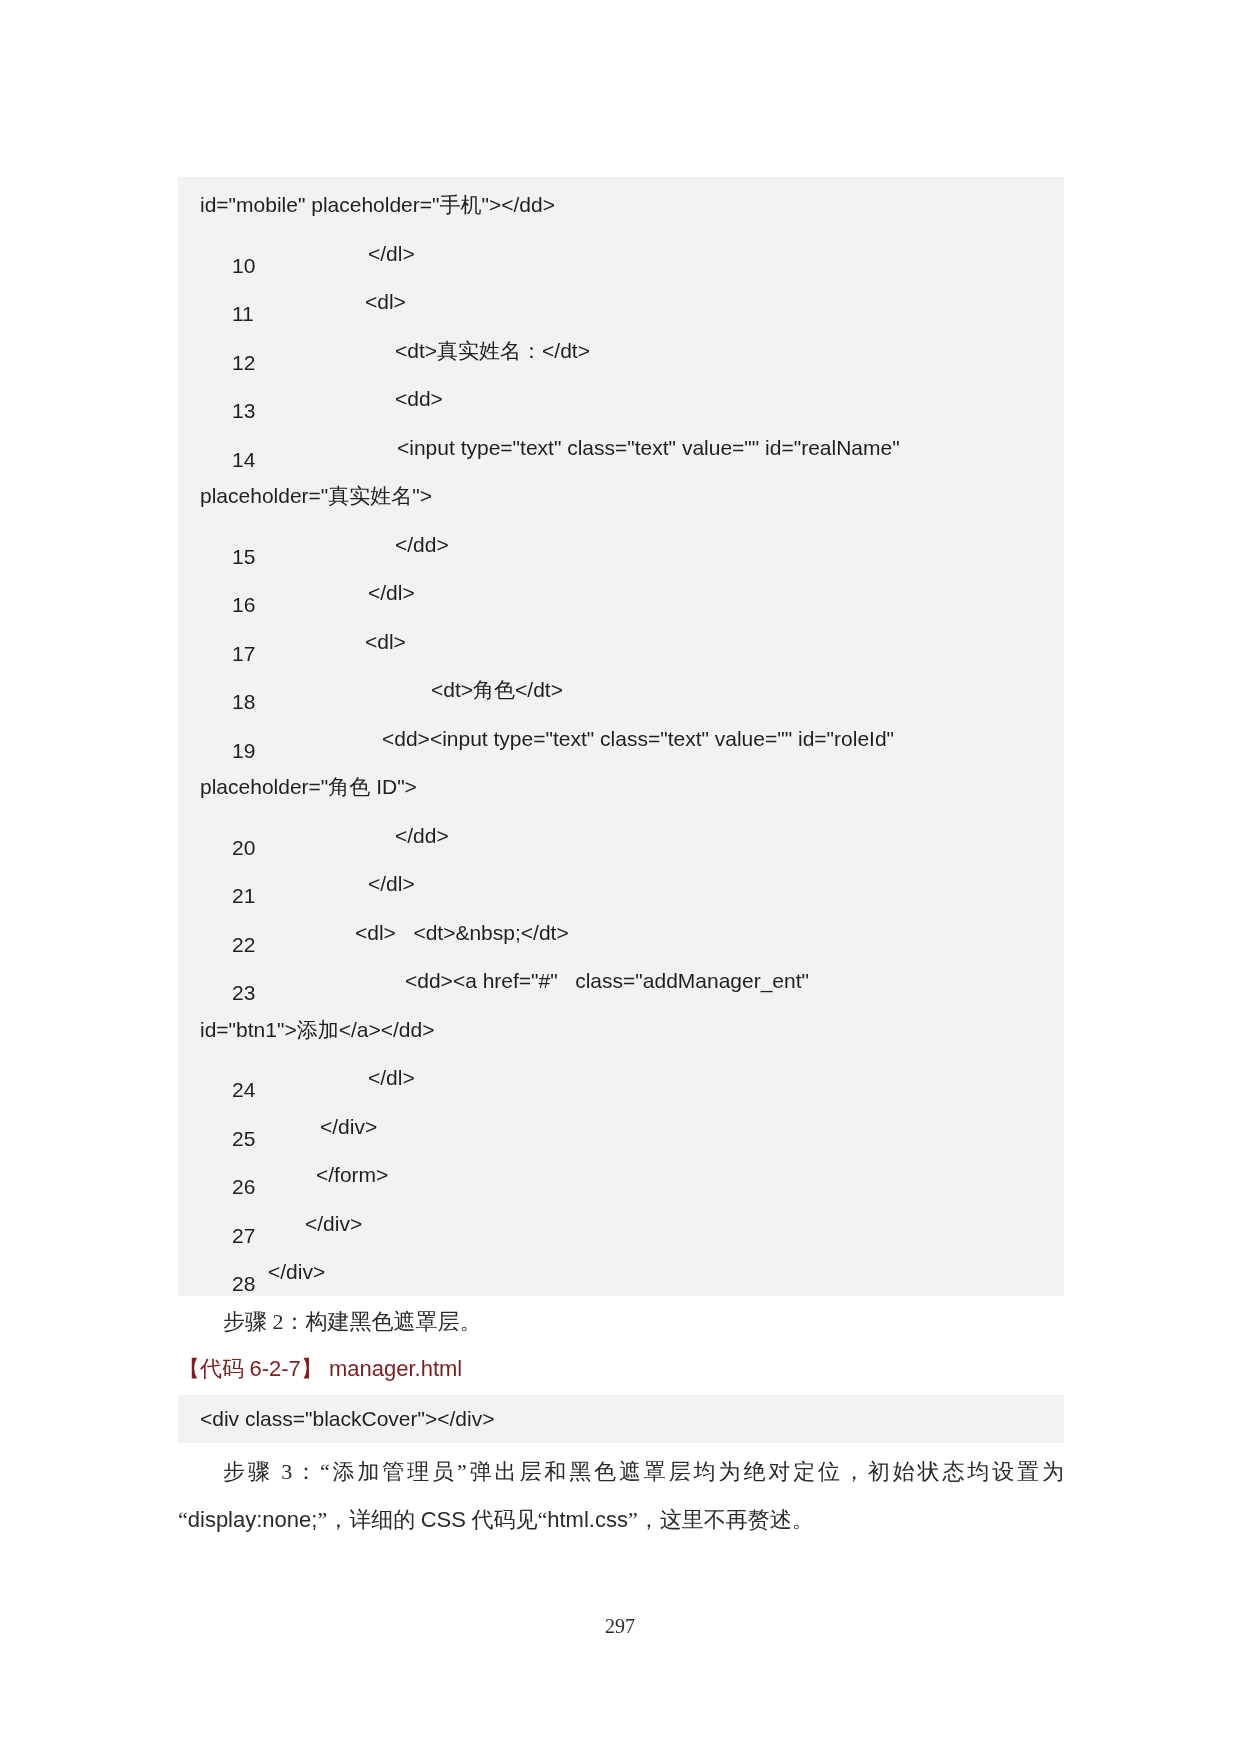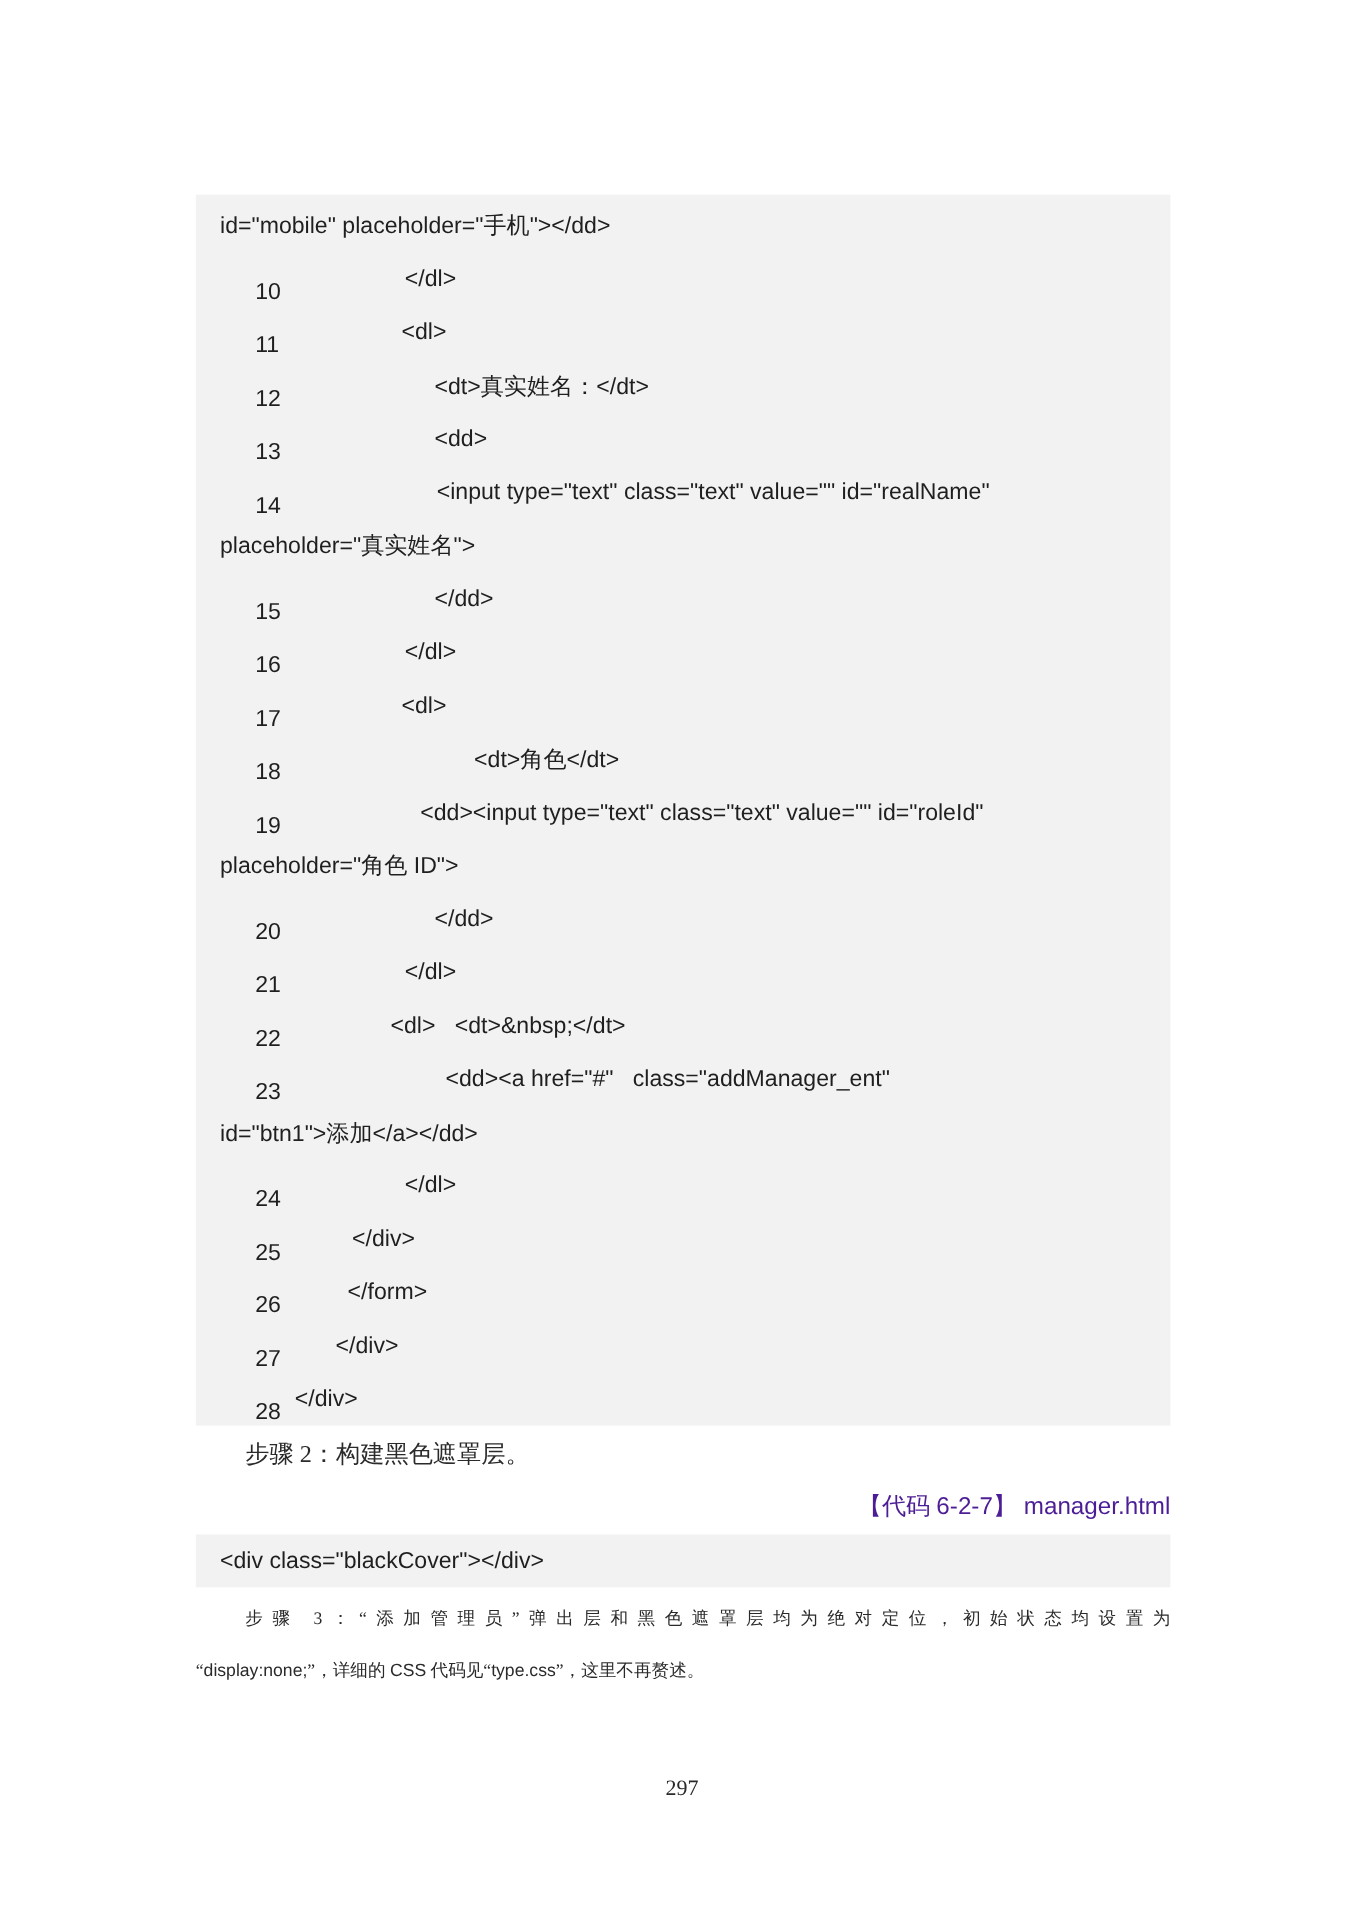--- a/index.html
+++ b/index.html
@@ -53,44 +53,44 @@
     font-size: 22px;
     line-height: 38px;
     text-indent: 45px;
     color: #2a2a2a;
   }
   .caption {
     position: absolute;
     left: 178px;
     top: 1350px;
     width: 886px;
-    text-align: right;
+    text-align: left;
     font-size: 22px;
     line-height: 38px;
-    color: #4c1d95;
+    color: #7f1d1d;
   }
   .latin { font-family: "Liberation Sans", sans-serif; }
   .cn { font-family: "Liberation Serif", serif; }
   .code-block-2 {
     top: 1395px;
     height: 48px;
     padding-left: 22px;
     display: flex;
     align-items: center;
     font-family: "Liberation Sans", sans-serif;
     font-size: 21px;
     color: #1f1f1f;
   }
   .code-block-2 .single-line { white-space: pre; }
   .para-step3 {
     position: absolute;
     left: 178px;
     top: 1448px;
     width: 886px;
-    font-size: 16px;
+    font-size: 22px;
     line-height: 48px;
     color: #2a2a2a;
   }
   .j-line {
     height: 48px;
     text-indent: 45px;
     text-align: justify;
     text-align-last: justify;
     white-space: nowrap;
   }
@@ -215,19 +215,19 @@
 
   <div class="code-block code-block-2">
     <span class="single-line">&lt;div class="blackCover"&gt;&lt;/div&gt;</span>
   </div>
 
   <div class="para-step3">
     <div class="j-line">
       <span class="cn">步骤 3：“添加管理员”弹出层和黑色遮罩层均为绝对定位，初始状态均设置为</span>
     </div>
     <div class="plain-line">
-      <span class="cn">“</span><span class="latin">display:none;</span><span class="cn">”，详细的 </span><span class="latin">CSS</span><span class="cn"> 代码见“</span><span class="latin">type.css</span><span class="cn">”，这里不再赘述。</span>
+      <span class="cn">“</span><span class="latin">display:none;</span><span class="cn">”，详细的 </span><span class="latin">CSS</span><span class="cn"> 代码见“</span><span class="latin">html.css</span><span class="cn">”，这里不再赘述。</span>
     </div>
   </div>
 
   <div class="page-number">297</div>
 
 </div>
 
 </body></html>

